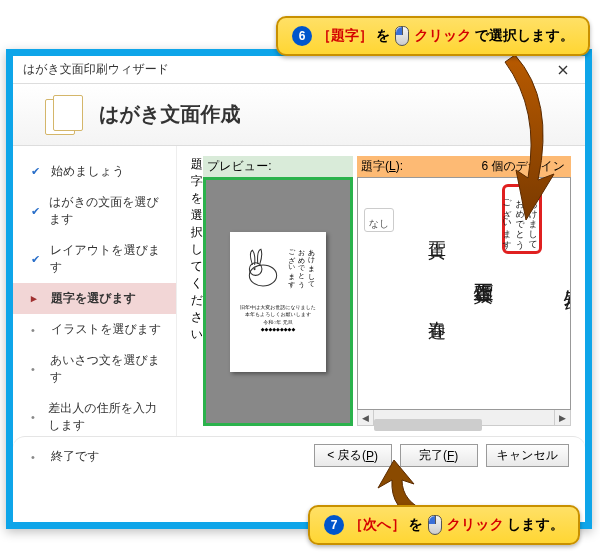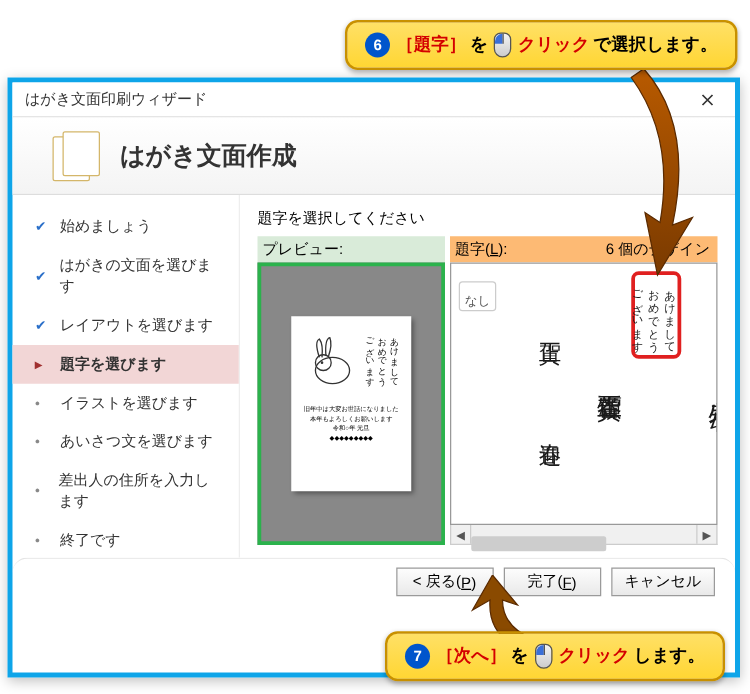--- a/index.html
+++ b/index.html
@@ -61,24 +61,24 @@
   
   .arrow {
     position: absolute;
     z-index: 90;
     pointer-events: none;
   }
 
   
   .dialog {
     position: absolute;
-    left: 6px; top: 62px;
+    left: 6px; top: 49px;
     width: 586px; height: 480px;
     background: #fff;
-    border: 4px solid #0ea5e9;
+    border: 7px solid #0ea5e9;
     box-shadow: 0 3px 10px rgba(0,0,0,0.25);
   }
   .titlebar {
     height: 28px;
     background: #fff;
     border-bottom: 1px solid #ddd;
     display: flex;
     align-items: center;
     padding: 0 6px 0 10px;
     font-size: 12px;
@@ -145,21 +145,21 @@
     font-weight: bold;
   }
   .step.current .mark { color: #a03030; }
   .step.pending .mark { color: #888; }
 
   
   .content {
     flex: 1;
     padding: 10px 14px;
     display: flex;
-    flex-direction: column;
+    flex-direction: row;
   }
   .content-label { font-size: 12px; margin-bottom: 6px; }
   .content-row { display: flex; gap: 4px; flex: 1; min-height: 0; }
 
   .preview-col { width: 150px; display: flex; flex-direction: column; }
   .preview-label { font-size: 12px; background: #d9ebd9; padding: 2px 4px; }
   .preview-box {
     flex: 1;
     background: #888;
     border: 3px solid #2bb24c;
@@ -234,21 +234,21 @@
     position: relative;
   }
   .design.none {
     writing-mode: horizontal-tb;
     font-size: 10px;
     align-items: center;
     color: #555;
     border: 1px solid #ccc;
     height: 24px;
     width: 30px;
-    margin-top: 8px;
+    margin-top: 24px;
     border-radius: 3px;
   }
   .design.sel {
     border: 3px solid #e02020;
     border-radius: 6px;
     font-size: 9px;
     writing-mode: vertical-rl;
     width: 40px;
     height: 70px;
     padding-top: 6px;

